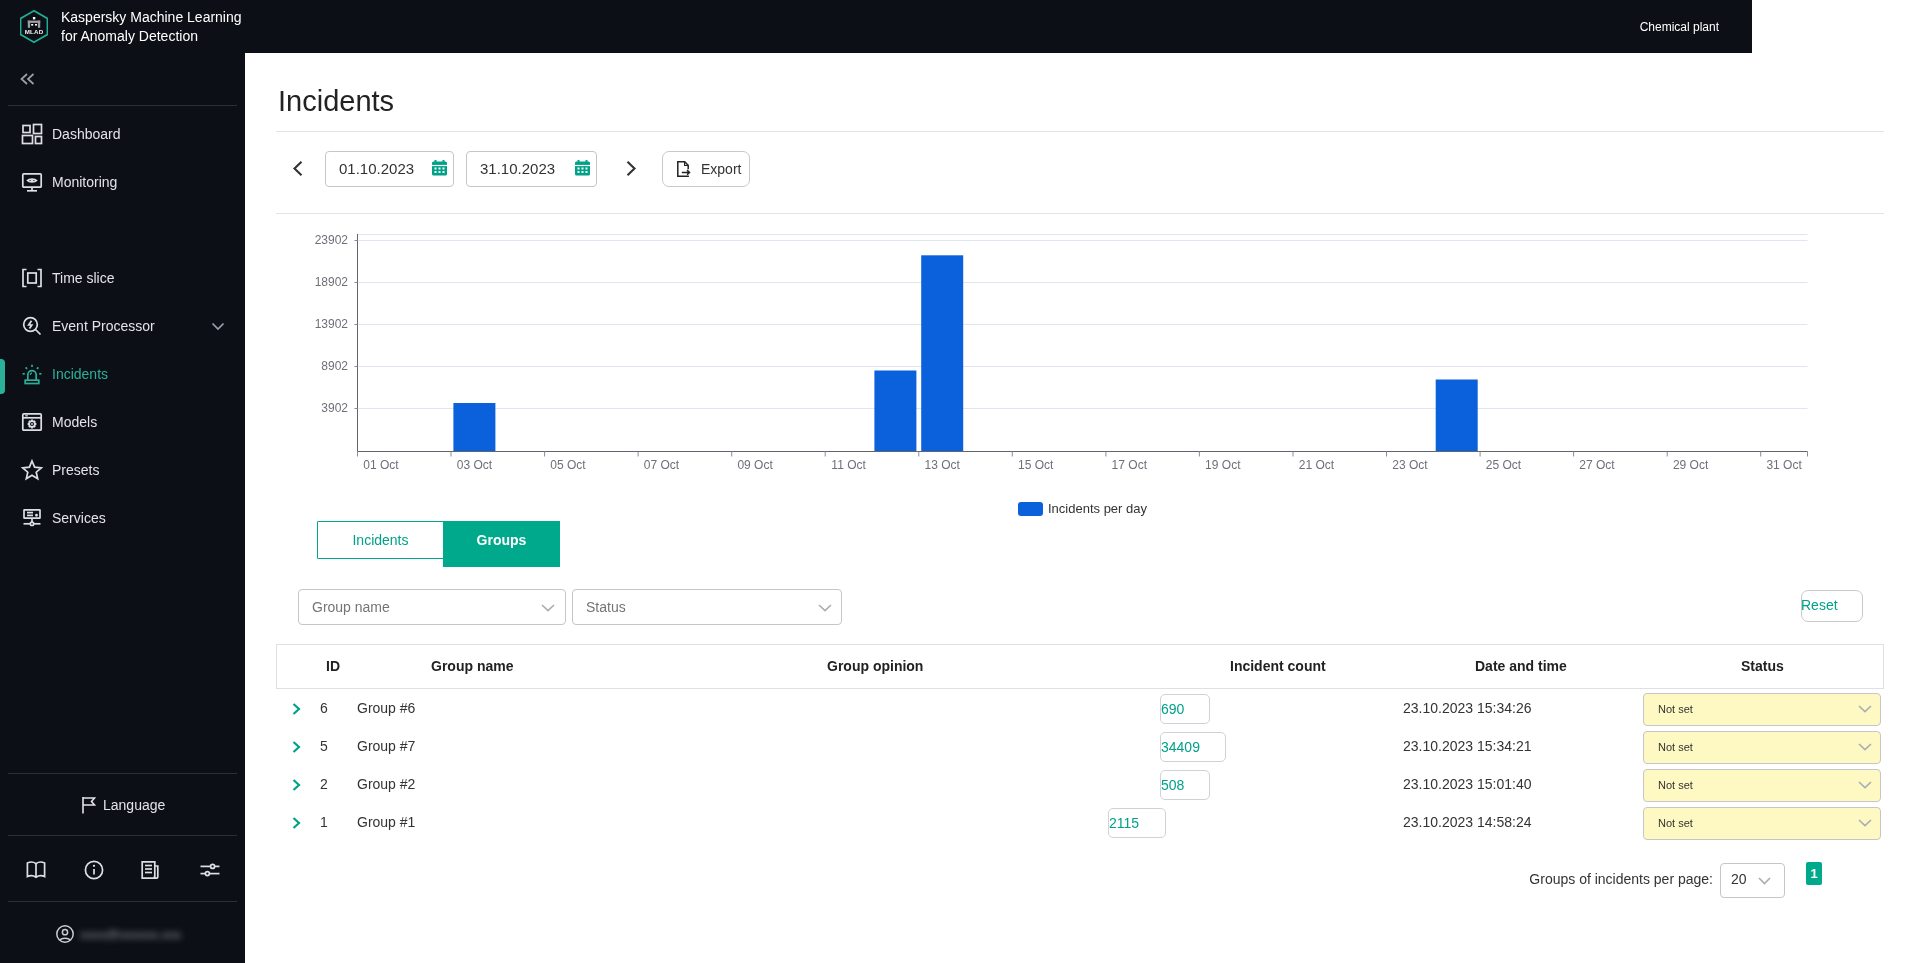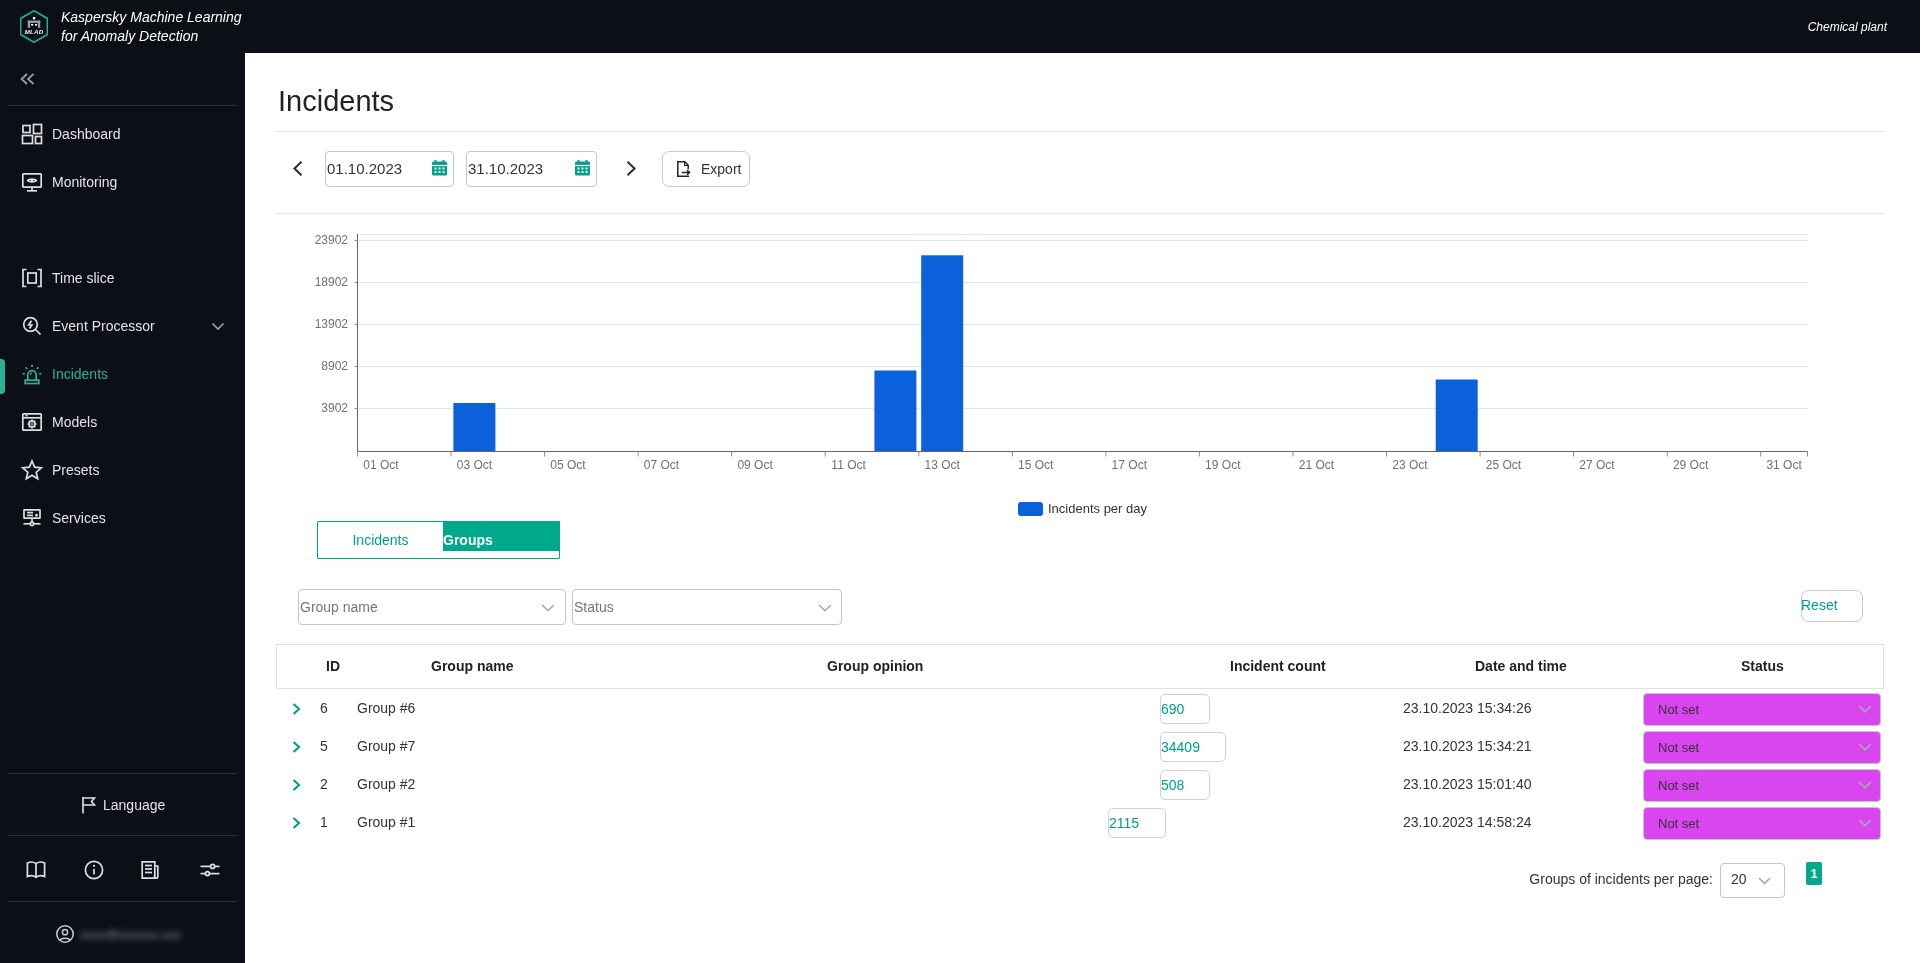--- a/index.html
+++ b/index.html
@@ -1,39 +1,39 @@
 <!DOCTYPE html>
 <html><head>
 <meta charset="utf-8">
 <style>
 * { margin:0; padding:0; box-sizing:border-box; }
 html,body { width:1920px; height:963px; overflow:hidden; background:#fff;
   font-family:"Liberation Sans", sans-serif; }
 .abs { position:absolute; }
-#header { position:absolute; left:0; top:0; width:1920px; height:53px; background:#0d0f16;font-style:italic; }
+#header { position:absolute; left:0; top:0; width:1752px; height:53px; background:#0d0f16; }
 #sidebar { position:absolute; left:0; top:53px; width:245px; height:910px; background:#0d0f16; }
 .htitle { position:absolute; left:61px; top:8px; color:#fff; font-size:14px; line-height:19px; }
 .hplant { position:absolute; right:33px; top:20px; color:#fff; font-size:12px; }
 .sep { position:absolute; left:8px; width:229px; height:0; border-top:1px solid #2c2f36; }
 .mi { position:absolute; left:0; width:245px; height:48px; }
 .mi svg { position:absolute; left:20px; top:12px; }
 .mi .txt { position:absolute; left:52px; top:0; line-height:48px; font-size:14px; color:#e2e4e8; white-space:nowrap; }
 .mi.active .txt { color:#2bb199; }
 .activebar { position:absolute; left:0px; top:306px; width:5px; height:35px; background:#2bb199; border-radius:0 4px 4px 0; }
 .hr { position:absolute; left:276px; width:1608px; height:0; border-top:1px solid #e4e4e4; }
 .inp { position:absolute; height:36px; border:1px solid #c6c6c6; border-radius:4px; background:#fff;
-  font-size:15px; color:#333; line-height:34px; padding-left:1px; }
+  font-size:15px; color:#333; line-height:34px; padding-left:13px; }
 .btn { position:absolute; border:1px solid #c9c9c9; border-radius:7px; background:#fff; }
 .selchev { position:absolute; }
 .cntbox { position:absolute; height:30px; border:1px solid #cfd3d7; border-radius:5px;
   color:#00a189; font-size:14px; text-align:left; line-height:28px; background:#fff; }
 .rowtxt { position:absolute; font-size:14px; color:#333; white-space:nowrap; }
 .th { position:absolute; font-size:14px; font-weight:bold; color:#222; white-space:nowrap; }
 .statussel { position:absolute; left:1643px; width:238px; height:33px; border:1px solid #c6c6c6;
-  border-radius:4px; background:#d946ef; font-size:13px; color:#333; line-height:31px; padding-left:14px; }
+  border-radius:4px; background:#fef9c3; font-size:11px; color:#333; line-height:31px; padding-left:14px; }
 </style>
 </head>
 <body>
 <div id="header">
   <svg class="abs" style="left:20px;top:10px" width="28" height="33" viewBox="0 0 28 33">
     <polygon points="14,0.8 27.4,8.4 27.4,24.6 14,32.2 0.6,24.6 0.6,8.4" fill="none" stroke="#1fae93" stroke-width="1.7"></polygon>
     <g fill="#9a9ea5">
       <rect x="7.8" y="10.6" width="12.4" height="2.3"></rect>
       <rect x="7.8" y="10.6" width="2.3" height="7.2"></rect>
       <rect x="17.9" y="10.6" width="2.3" height="7.2"></rect>
@@ -327,21 +327,21 @@
         <text x="1690.6" y="469">29 Oct</text>
         <text x="1784.1" y="469">31 Oct</text>
       </g>
   </g>
   <rect x="1018" y="502" width="25" height="14" rx="3" fill="#0b61dc"></rect>
   <text x="1048" y="513" font-family="Liberation Sans" font-size="13" fill="#333">Incidents per day</text>
 </svg>
 
 <div class="abs" style="left:317px;top:521px;width:243px;height:38px;border:1px solid #00a78a;border-radius:1px">
   <div class="abs" style="left:0;top:0;width:125px;height:36px;background:#fff;color:#00a189;font-size:14px;text-align:center;line-height:36px">Incidents</div>
-  <div class="abs" style="left:125px;top:-1px;width:117px;height:30px;background:#00a88c;color:#fff;font-size:14px;font-weight:bold;line-height:38px">Groups</div>
+  <div class="abs" style="left:125px;top:-1px;width:117px;height:46px;background:#00a88c;color:#fff;font-size:14px;font-weight:bold;text-align:center;line-height:38px">Groups</div>
 </div>
 
 <div class="inp" style="left:298px;top:589px;width:268px;color:#757575;font-size:14px">Group name</div>
 <svg class="selchev" style="left:541px;top:604px" width="14" height="8" viewBox="0 0 14 8" fill="none" stroke="#a8adb3" stroke-width="1.6">
     <polyline points="1,1 7,6.7 13,1"></polyline>
   </svg>
 <div class="inp" style="left:572px;top:589px;width:270px;color:#757575;font-size:14px">Status</div>
 <svg class="selchev" style="left:818px;top:604px" width="14" height="8" viewBox="0 0 14 8" fill="none" stroke="#a8adb3" stroke-width="1.6">
     <polyline points="1,1 7,6.7 13,1"></polyline>
   </svg>

